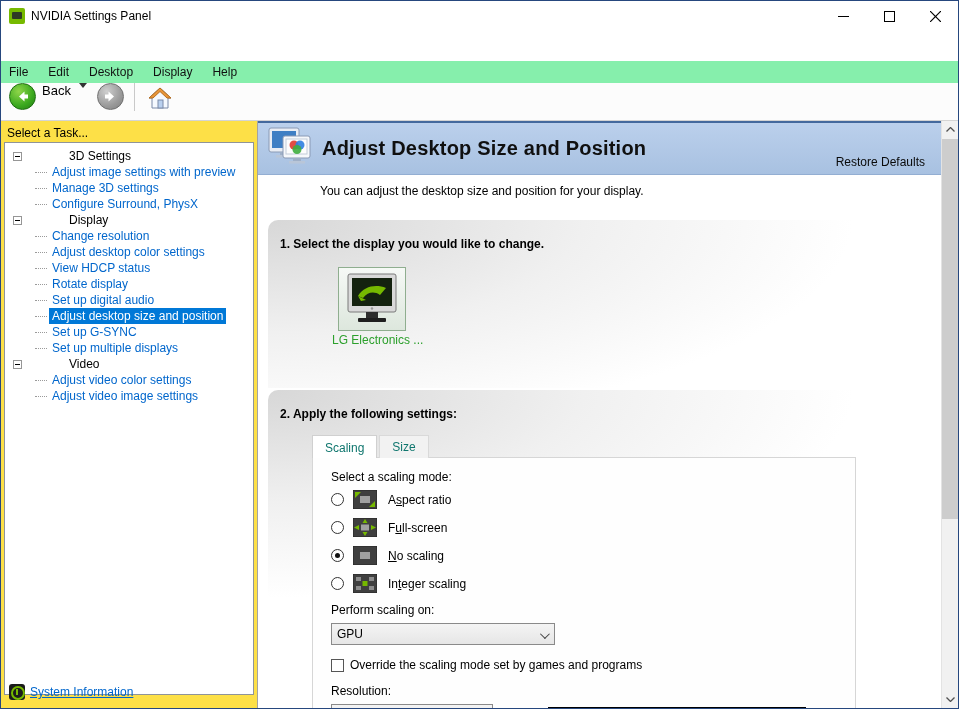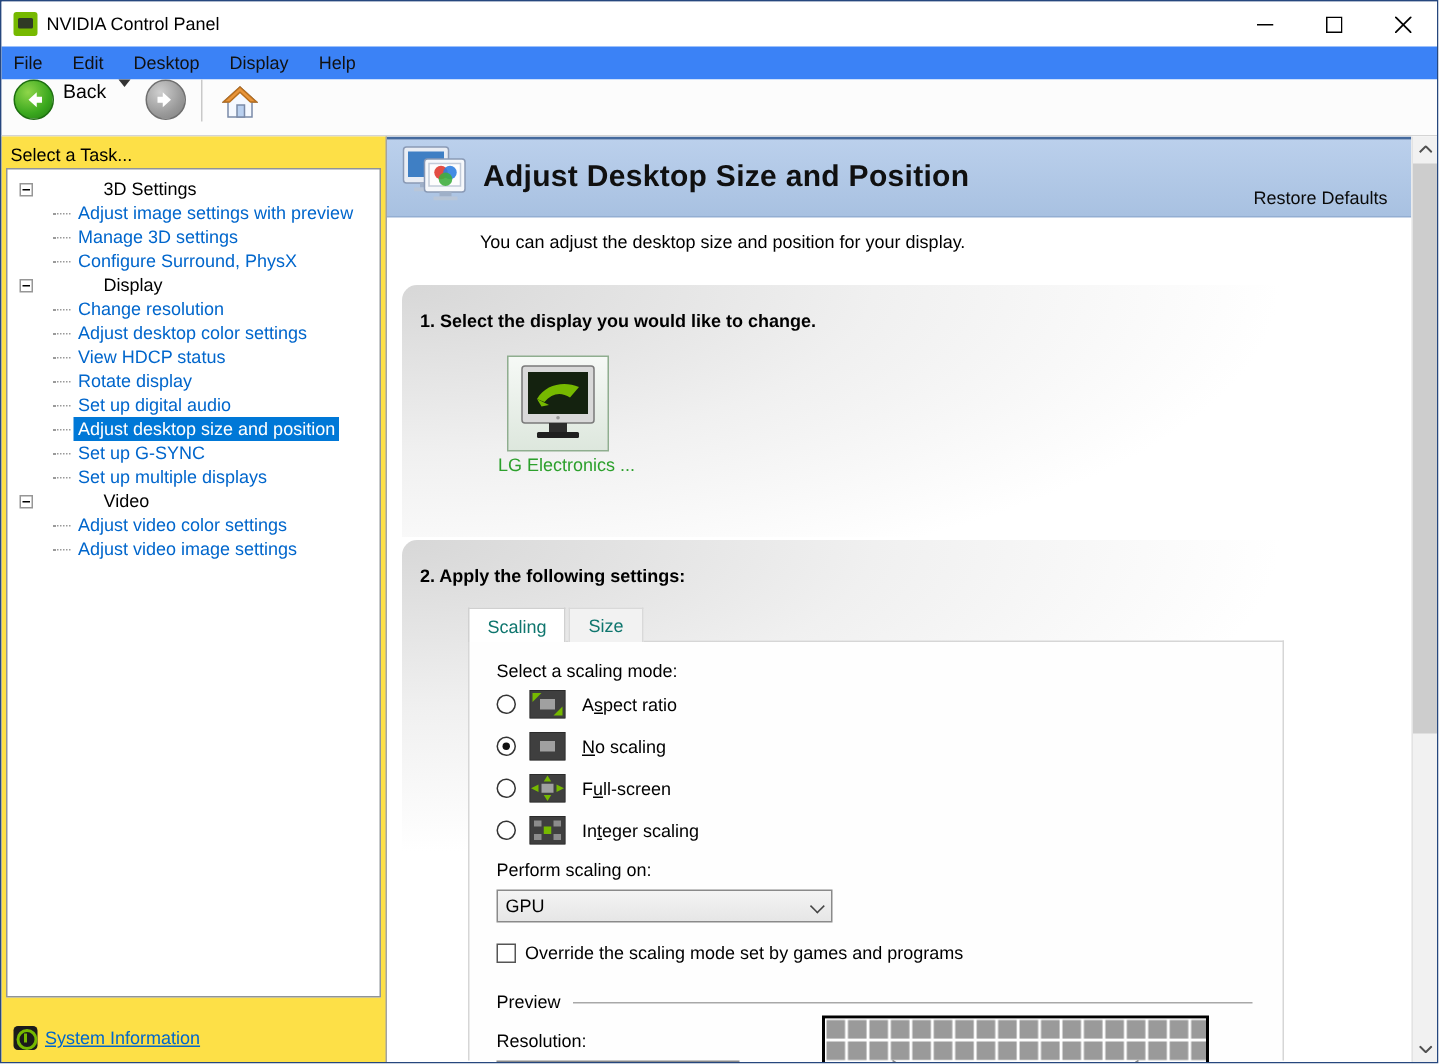--- a/index.html
+++ b/index.html
@@ -10,21 +10,21 @@
   
   .titlebar { height:30px; display:flex; align-items:center; background:#fff; flex:0 0 auto; }
   .app-icon { width:16px; height:16px; margin:0 6px 0 8px; background:#76b900; border-radius:2px; position:relative; }
   .app-icon::after { content:""; position:absolute; left:3px; top:4px; width:10px; height:7px; background:#2f3a25; border-radius:1px; }
   .title-text { font-size:12px; color:#000; }
   .win-controls { margin-left:auto; display:flex; height:30px; }
   .win-btn { width:46px; height:30px; display:flex; align-items:center; justify-content:center; }
   .win-btn svg { display:block; }
 
   
-  .menubar { height:22px; display:flex; align-items:center; padding-left:8px; background:#3b82f6; flex:0 0 auto; }
+  .menubar { height:22px; display:flex; align-items:center; padding-left:8px; background:#86efac; flex:0 0 auto;margin-top:30px; }
   .menu-item { padding:2px 8px; margin-right:4px; color:#111; }
   .menu-item:first-child { padding-left:0; }
 
   
   .toolbar { height:38px; display:flex; background:#fcfcfc; border-bottom:1px solid #d4d4d4; padding-left:8px; flex:0 0 auto; }
   .nav-circle { width:27px; height:27px; border-radius:50%; display:flex; align-items:center; justify-content:center; }
   .back-circle { background:radial-gradient(circle at 35% 30%, #8fd64a, #3aa81e 60%, #237a12); border:1px solid #1d6e10; }
   .fwd-circle { background:radial-gradient(circle at 35% 30%, #cfcfcf, #9a9a9a 60%, #7e7e7e); border:1px solid #6f6f6f; margin-left:6px; }
   .back-label { margin:0 4px 0 6px; font-size:13px; }
   .back-chevron { width:0; height:0; border-left:4px solid transparent; border-right:4px solid transparent; border-top:5px solid #333; margin:0 4px; }
@@ -105,21 +105,21 @@
   .sb-up { top:0; } .sb-down { bottom:0; }
   .sb-thumb { position:absolute; left:0; top:18px; width:17px; height:380px; background:#cdcdcd; }
 </style>
 </head>
 <body>
 
 <div class="window">
 
   <div class="titlebar">
     <div class="app-icon"></div>
-    <div class="title-text">NVIDIA Control Panel</div>
+    <div class="title-text">NVIDIA Settings Panel</div>
     <div class="win-controls">
       <div class="win-btn">
         <svg width="11" height="11">
             <line x1="0" y1="5.5" x2="11" y2="5.5" stroke="#000" stroke-width="1"></line>
           </svg>
       </div>
       <div class="win-btn">
         <svg width="11" height="11">
             <rect x="0.5" y="0.5" width="10" height="10" fill="none" stroke="#000" stroke-width="1"></rect>
           </svg>
@@ -305,43 +305,43 @@
                     <rect width="24" height="19" fill="#3f3f3f" stroke="#262626"></rect>
                     <rect x="7" y="6" width="10" height="7" fill="#a0a0a0"></rect>
                     <polygon points="2,2 8,2 2,8" fill="#76b900"></polygon>
                     <polygon points="22,17 16,17 22,11" fill="#76b900"></polygon>
                   </svg>
               </span>
               <span><span>A</span><span class="acc">s</span><span>pect ratio</span></span>
             </div>
 
             <div class="mode-row">
-              <span class="radio checked"></span>
-              <span class="mode-icon">
-                <svg width="24" height="19">
-                    <rect width="24" height="19" fill="#3f3f3f" stroke="#262626"></rect>
-                    <rect x="7" y="6" width="10" height="7" fill="#a0a0a0"></rect>
-                  </svg>
-              </span>
-              <span><span></span><span class="acc">N</span><span>o scaling</span></span>
-            </div>
-
-            <div class="mode-row">
               <span class="radio"></span>
               <span class="mode-icon">
                 <svg width="24" height="19">
                     <rect width="24" height="19" fill="#3f3f3f" stroke="#262626"></rect>
                     <rect x="8" y="6.5" width="8" height="6" fill="#a0a0a0"></rect>
                     <polygon points="12,1 9.5,5 14.5,5" fill="#76b900"></polygon>
                     <polygon points="12,18 9.5,14 14.5,14" fill="#76b900"></polygon>
                     <polygon points="1,9.5 6,7 6,12" fill="#76b900"></polygon>
                     <polygon points="23,9.5 18,7 18,12" fill="#76b900"></polygon>
                   </svg>
               </span>
               <span><span>F</span><span class="acc">u</span><span>ll-screen</span></span>
+            </div>
+
+            <div class="mode-row">
+              <span class="radio checked"></span>
+              <span class="mode-icon">
+                <svg width="24" height="19">
+                    <rect width="24" height="19" fill="#3f3f3f" stroke="#262626"></rect>
+                    <rect x="7" y="6" width="10" height="7" fill="#a0a0a0"></rect>
+                  </svg>
+              </span>
+              <span><span></span><span class="acc">N</span><span>o scaling</span></span>
             </div>
 
             <div class="mode-row">
               <span class="radio"></span>
               <span class="mode-icon">
                 <svg width="24" height="19">
                     <rect width="24" height="19" fill="#3f3f3f" stroke="#262626"></rect>
                     <rect x="3" y="3" width="5" height="4" fill="#8c8c8c"></rect>
                     <rect x="16" y="3" width="5" height="4" fill="#8c8c8c"></rect>
                     <rect x="3" y="12" width="5" height="4" fill="#8c8c8c"></rect>
@@ -356,24 +356,20 @@
             <div class="combo">
               <span>GPU</span>
               <span class="chev"></span>
             </div>
 
             <div class="check-row">
               <span class="checkbox"></span>
               <span>Override the scaling mode set by games and programs</span>
             </div>
 
-            <div class="group-row">
-              <span>Preview</span>
-              <span class="rule"></span>
-            </div>
 
             <div class="field-label res-label">Resolution:</div>
             <div class="combo combo-res">
               
               
             </div>
 
             <div class="pattern">
               <svg width="254" height="56">
                 <defs>

